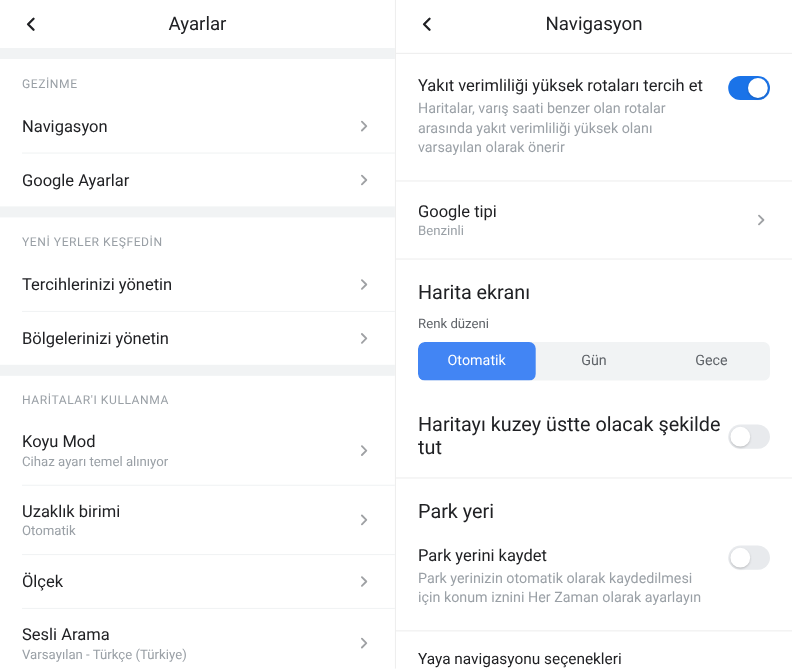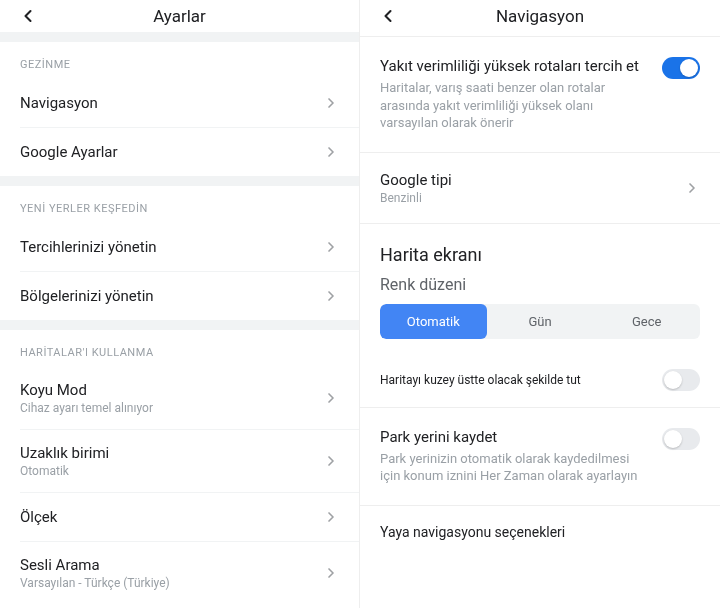--- a/index.html
+++ b/index.html
@@ -1,19 +1,19 @@
 <!DOCTYPE html>
 <html><head>
   <meta charset="utf-8">
   <style>
     * { margin: 0; padding: 0; box-sizing: border-box; font-family: -apple-system, BlinkMacSystemFont, "Segoe UI", Roboto, sans-serif; }
     body { display: flex; width: 720px; height: 608px; background: #fff; }
     .panel { width: 50%; height: 100%; overflow: hidden; display: flex; flex-direction: column; }
     .panel-left { border-right: 1px solid #eee; }
-    .header { display: flex; align-items: center; height: 32px; padding: 0 8px; position: relative; }
+    .header { display: flex; align-items: center; height: 44px; padding: 0 8px; position: relative; }
     .back-btn { width: 40px; height: 40px; display: flex; align-items: center; justify-content: center; cursor: pointer; }
     .header-title { position: absolute; left: 50%; transform: translateX(-50%); font-size: 17px; color: #202124; font-weight: 400; }
     .scroll { flex: 1; overflow-y: auto; }
     .gap { height: 10px; background: #f1f3f4; }
     .section-header { font-size: 11px; color: #9aa0a6; letter-spacing: 0.5px; padding: 16px 20px 8px; text-transform: uppercase; }
     .list-item { display: flex; align-items: center; justify-content: space-between; padding: 14px 20px; cursor: pointer; min-height: 48px; }
     .list-item .label { display: flex; flex-direction: column; }
     .list-item .title { font-size: 15px; color: #202124; }
     .list-item .subtitle { font-size: 12px; color: #9aa0a6; margin-top: 2px; }
     .chevron { color: #5f6368; opacity: 0.6; flex-shrink: 0; }
@@ -22,26 +22,26 @@
     .toggle-row .text { flex: 1; }
     .toggle-row .title { font-size: 15px; color: #202124; margin-bottom: 4px; }
     .toggle-row .desc { font-size: 13px; color: #9aa0a6; line-height: 1.35; }
     .toggle { width: 38px; height: 22px; border-radius: 11px; position: relative; flex-shrink: 0; cursor: pointer; }
     .toggle.on { background: #1a73e8; }
     .toggle.off { background: #e8eaed; }
     .toggle-knob { width: 18px; height: 18px; border-radius: 50%; background: #fff; position: absolute; top: 2px; box-shadow: 0 1px 2px rgba(0,0,0,0.2); }
     .toggle.on .toggle-knob { right: 2px; }
     .toggle.off .toggle-knob { left: 2px; background: #fff; }
     .section-title { font-size: 18px; color: #202124; padding: 16px 20px 4px; font-weight: 400; }
-    .subsection-label { font-size: 16px; color: #5f6368; padding: 6px 20px 10px; }
+    .subsection-label { font-size: 12px; color: #5f6368; padding: 6px 20px 10px; }
     .segmented { display: flex; margin: 0 20px 18px; border-radius: 6px; overflow: hidden; background: #f1f3f4; }
     .segmented .seg { flex: 1; text-align: center; padding: 10px 0; font-size: 13px; cursor: pointer; color: #5f6368; }
     .segmented .seg.active { background: #4285f4; color: #fff; border-radius: 6px; }
     .switch-row { display: flex; align-items: center; justify-content: space-between; padding: 12px 20px; }
-    .switch-row .label { font-size: 12px; color: #202124; }
+    .switch-row .label { font-size: 18px; color: #202124; }
     .thin-div { height: 1px; background: #eee; margin: 4px 0; }
     .bottom-title { font-size: 14px; color: #202124; padding: 14px 20px 0; }
   </style>
 </head>
 <body>
 
 <div class="panel panel-left">
   <div class="header">
     <div class="back-btn">
       <svg width="20" height="20" viewBox="0 0 24 24" fill="none" stroke="#202124" stroke-width="2.5" stroke-linecap="round" stroke-linejoin="round">
@@ -186,20 +186,21 @@
     </div>
 
     <div class="switch-row">
       <div class="label">Haritayı kuzey üstte olacak şekilde tut</div>
       <div class="toggle off">
           <div class="toggle-knob"></div>
         </div>
     </div>
     <div class="thin-div"></div>
 
+    <div class="section-title">Park yeri</div>
     <div class="toggle-row">
       <div class="text">
         <div class="title">Park yerini kaydet</div>
         <div class="desc">Park yerinizin otomatik olarak kaydedilmesi için konum iznini Her Zaman olarak ayarlayın</div>
       </div>
       <div class="toggle off">
           <div class="toggle-knob"></div>
         </div>
     </div>
     <div class="thin-div"></div>

